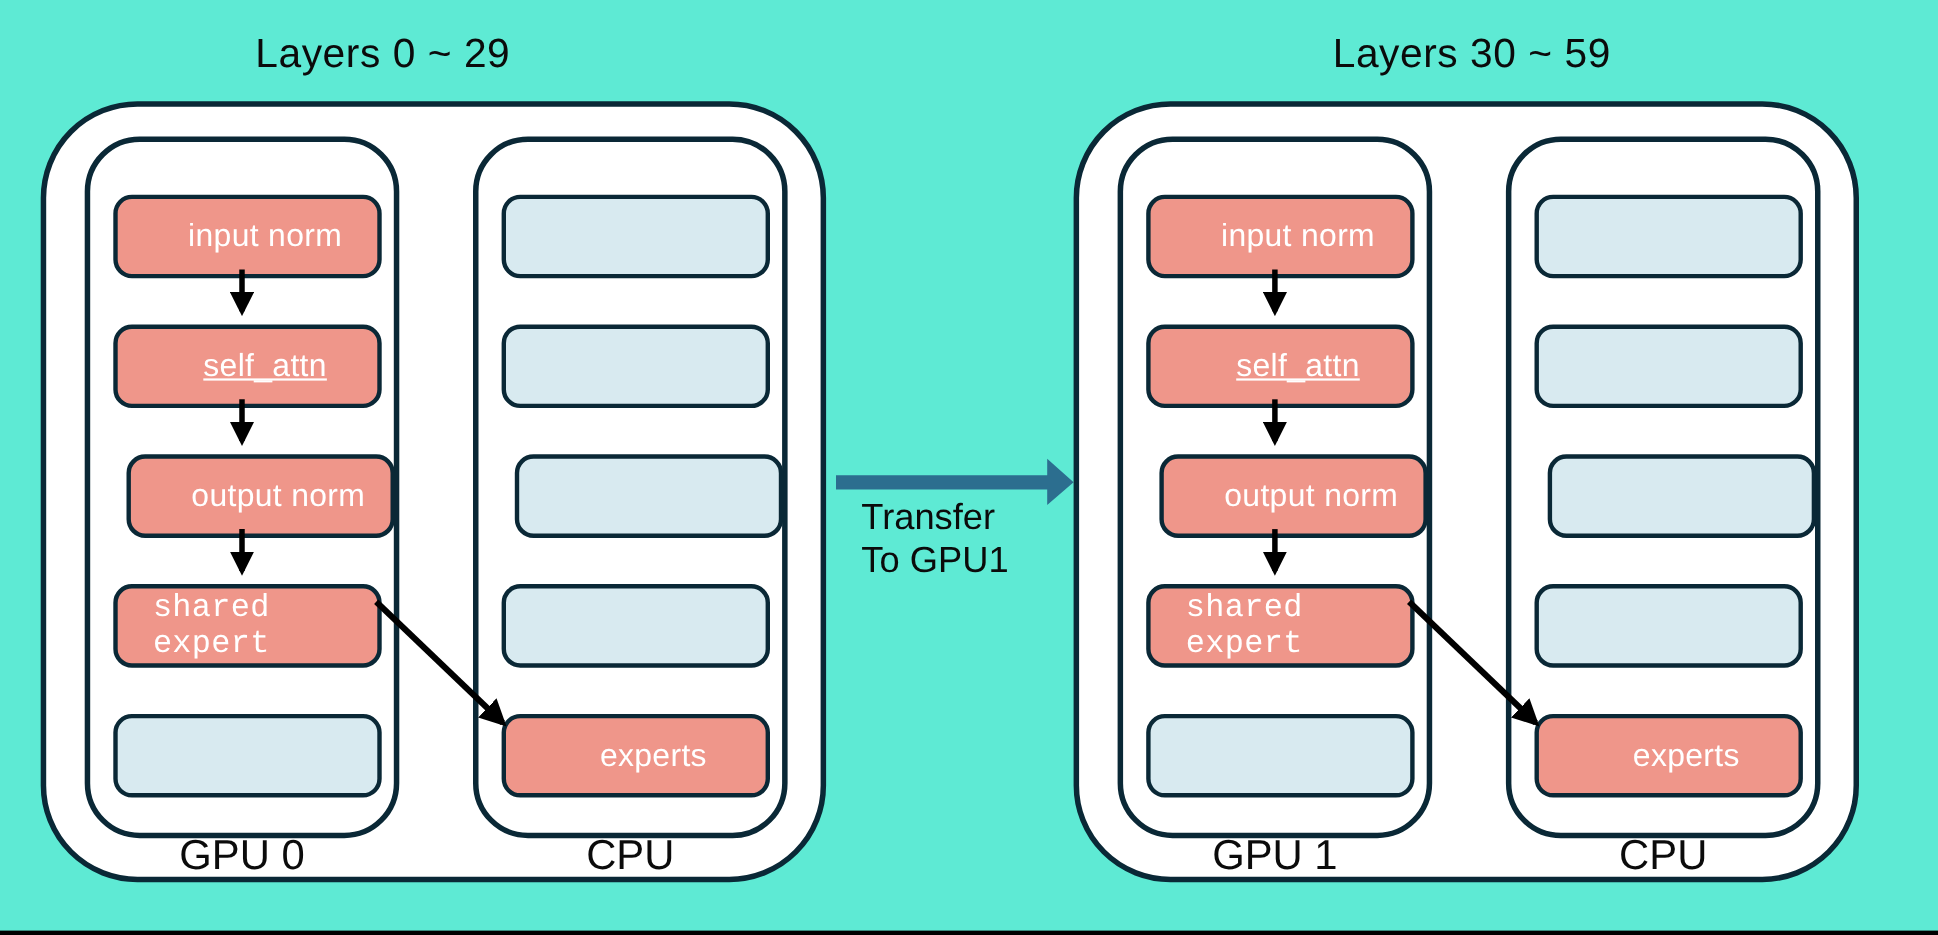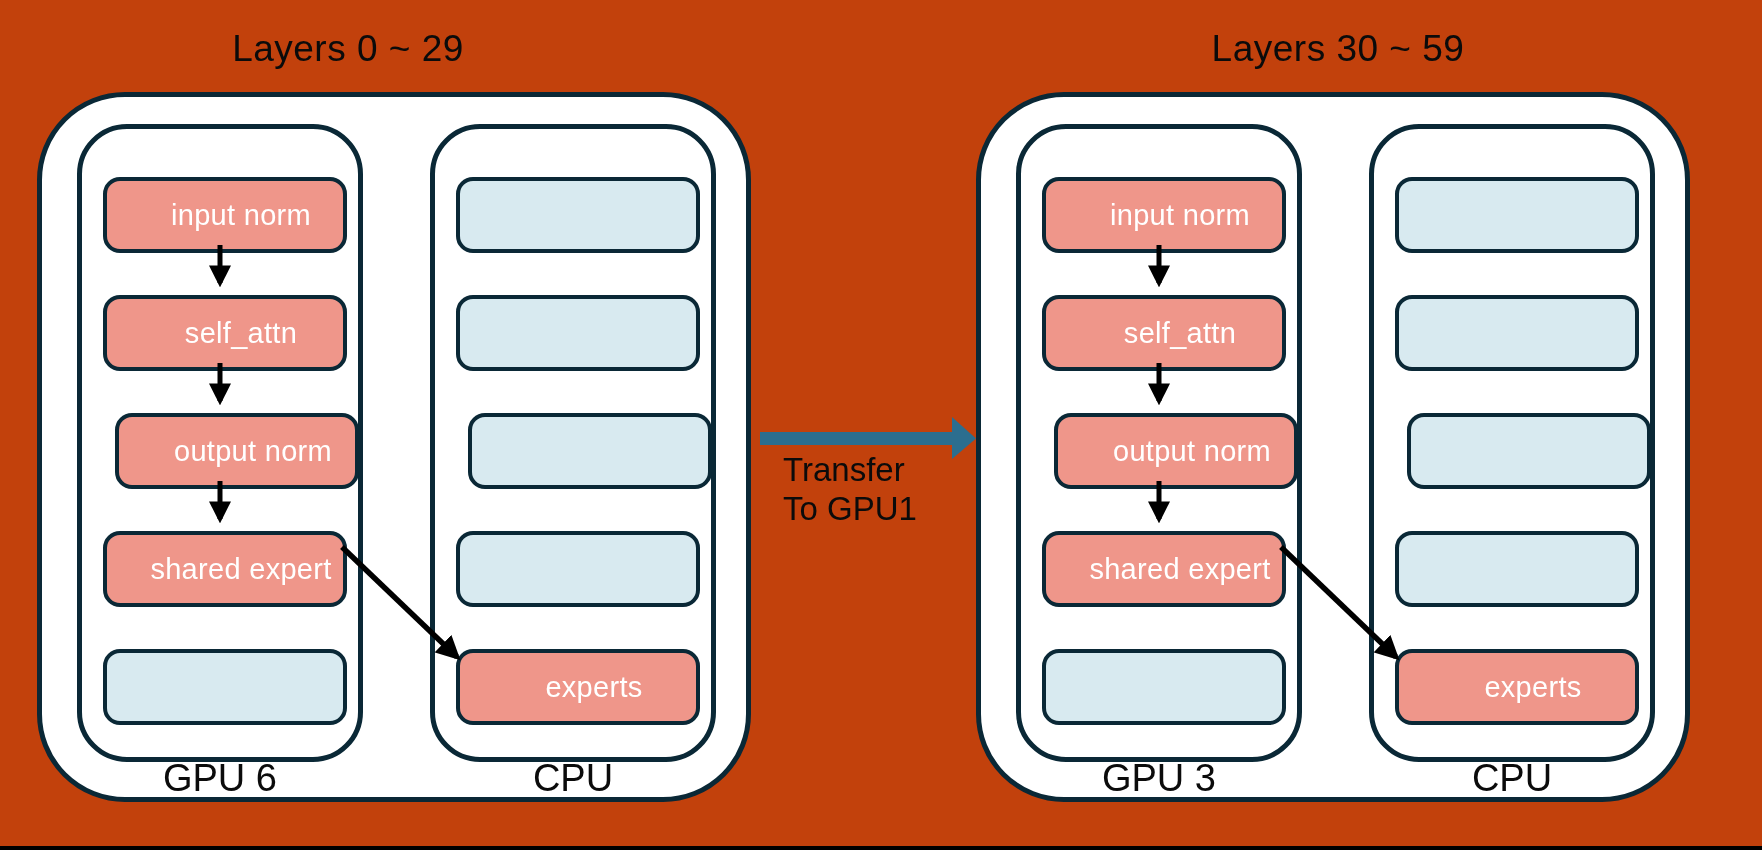--- a/index.html
+++ b/index.html
@@ -1,19 +1,19 @@
 <!DOCTYPE html>
 <html><head>
 <meta charset="utf-8">
 <style>
   html,body{margin:0;padding:0;background:#ffffff;}
   .canvas{
     position:relative;
     width:1762px;height:850px;
-    background:#c2410c;
+    background:#5eead4;
     overflow:hidden;
     font-family:"Liberation Sans", sans-serif;
     color:#0b0b0b;
   }
   .group-title{
     position:absolute;top:28px;
     transform:translateX(-50%);
     font-size:37px;font-weight:500;letter-spacing:.5px;
     white-space:nowrap;color:#0b0b0b;
   }
@@ -34,23 +34,23 @@
   .col.gpu{left:35px;}
   .col.cpu{left:388px;text-align:right;}
   .slot{
     position:absolute;left:21px;width:244px;height:76px;
     border:4px solid #0A2836;border-radius:17px;
     box-sizing:border-box;
     display:flex;align-items:center;justify-content:center;
     font-size:29px;letter-spacing:.3px;
   }
   .slot.r0{top:48px;}
-  .slot.r1{top:166px;}
+  .slot.r1{top:166px;text-decoration:underline;}
   .slot.r2{top:284px;margin-left:12px;}
-  .slot.r3{top:402px;}
+  .slot.r3{top:402px;font-family:Liberation Mono, monospace;}
   .slot.r4{top:520px;}
   .slot.module{background:#EF968A;color:#ffffff;padding-left:32px;}
   .slot.empty{background:#D8EAF0;color:#0b0b0b;}
   .col-label{
     position:absolute;top:660px;width:286px;
     text-align:center;font-size:38px;font-weight:500;
     color:#0b0b0b;white-space:nowrap;
   }
   .col-label.gpu{left:35px;}
   .col-label.cpu{left:388px;}
@@ -91,21 +91,21 @@
     </div>
 
     <div class="col cpu">
       <div class="slot r0 empty"></div>
       <div class="slot r1 empty"></div>
       <div class="slot r2 empty"></div>
       <div class="slot r3 empty"></div>
       <div class="slot r4 module">experts</div>
     </div>
 
-    <div class="col-label gpu">GPU 6</div>
+    <div class="col-label gpu">GPU 0</div>
     <div class="col-label cpu">CPU</div>
 
     <svg class="arrows" viewBox="0 0 714 710">
       <defs>
         <marker id="ah0" viewBox="0 0 10 10" refX="8" refY="5" markerWidth="4.4" markerHeight="4.4" orient="auto-start-reverse">
           <path d="M0,0 L10,5 L0,10 z" fill="#000000"></path>
         </marker>
       </defs>
       <line x1="178" y1="148" x2="178" y2="186" stroke="#000000" stroke-width="5" marker-end="url(#ah0)"></line>
       <line x1="178" y1="266" x2="178" y2="304" stroke="#000000" stroke-width="5" marker-end="url(#ah0)"></line>
@@ -133,21 +133,21 @@
     </div>
 
     <div class="col cpu">
       <div class="slot r0 empty"></div>
       <div class="slot r1 empty"></div>
       <div class="slot r2 empty"></div>
       <div class="slot r3 empty"></div>
       <div class="slot r4 module">experts</div>
     </div>
 
-    <div class="col-label gpu">GPU 3</div>
+    <div class="col-label gpu">GPU 1</div>
     <div class="col-label cpu">CPU</div>
 
     <svg class="arrows" viewBox="0 0 714 710">
       <defs>
         <marker id="ah1" viewBox="0 0 10 10" refX="8" refY="5" markerWidth="4.4" markerHeight="4.4" orient="auto-start-reverse">
           <path d="M0,0 L10,5 L0,10 z" fill="#000000"></path>
         </marker>
       </defs>
       <line x1="178" y1="148" x2="178" y2="186" stroke="#000000" stroke-width="5" marker-end="url(#ah1)"></line>
       <line x1="178" y1="266" x2="178" y2="304" stroke="#000000" stroke-width="5" marker-end="url(#ah1)"></line>

